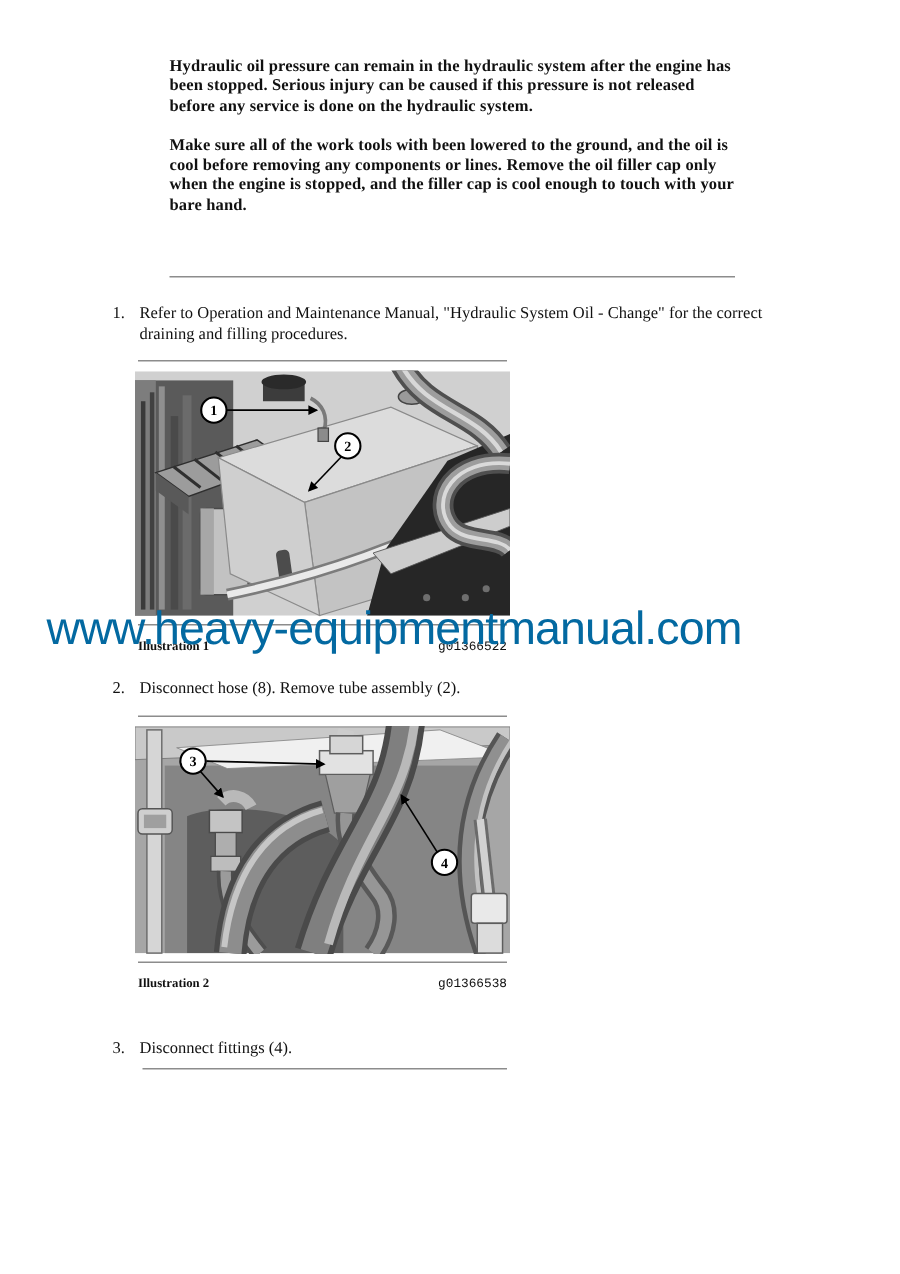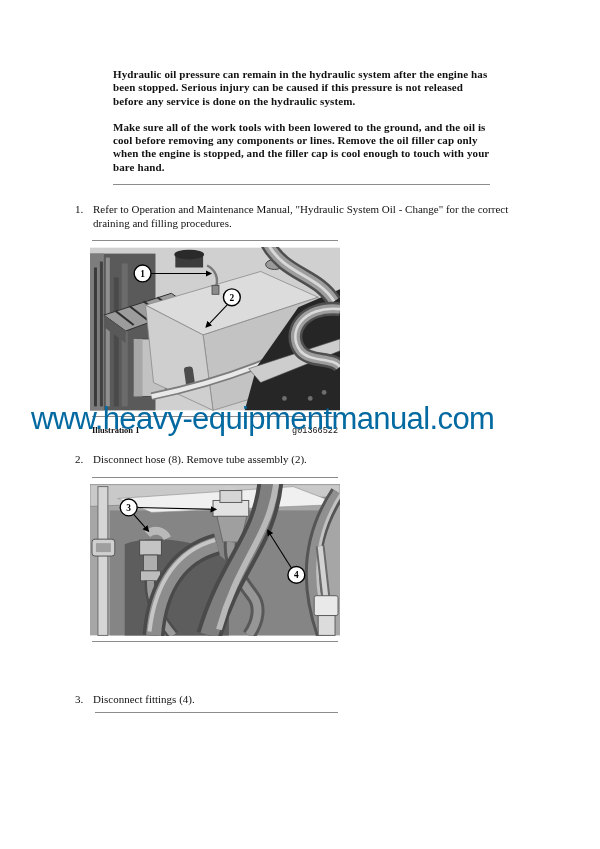--- a/index.html
+++ b/index.html
@@ -6,21 +6,21 @@
   .page{
     position:relative;
     width:600px;height:849px;
     background:#ffffff;
     font-family:"Liberation Serif", serif;
     color:#111111;
     overflow:hidden;
   }
   
   .warning{
-    position:absolute;left:113px;top:68px;width:378px;
+    position:absolute;left:113px;top:38px;width:378px;
     font-size:11px;font-weight:bold;line-height:13.3px;
     letter-spacing:0.1px;
   }
   .warning p{margin:0 0 13px 0;}
   
   .rule{position:absolute;height:0;border-top:1px solid #8c8c8c;}
   
   .step{
     position:absolute;left:75px;display:flex;
     font-size:11px;line-height:13.5px;
@@ -216,20 +216,24 @@
         </g>
 
         <g>
           <line x1="203" y1="84" x2="179" y2="46" stroke="#000" stroke-width="1.1" marker-end="url(#ah2)"></line>
           <circle cx="208" cy="91" r="8.5" fill="#ffffff" stroke="#000" stroke-width="1.4"></circle>
           <text x="208" y="94.5" text-anchor="middle" class="callout-text">4</text>
         </g>
       </svg>
     </div>
     <div class="fig-rule bottom"></div>
+    <div class="caption">
+      <span class="cap-label">Illustration 2</span>
+      <span class="cap-code">g01366538</span>
+    </div>
   </div>
 
   <div class="step" style="top:693px;width:437px;">
     <span class="num">3.</span>
     <span class="txt">Disconnect fittings (4).</span>
   </div>
 
   <div class="rule" style="left:95px;top:712px;width:243px;"></div>
 
   <div class="watermark" style="color: #0369a1;">www.heavy-equipmentmanual.com</div>

